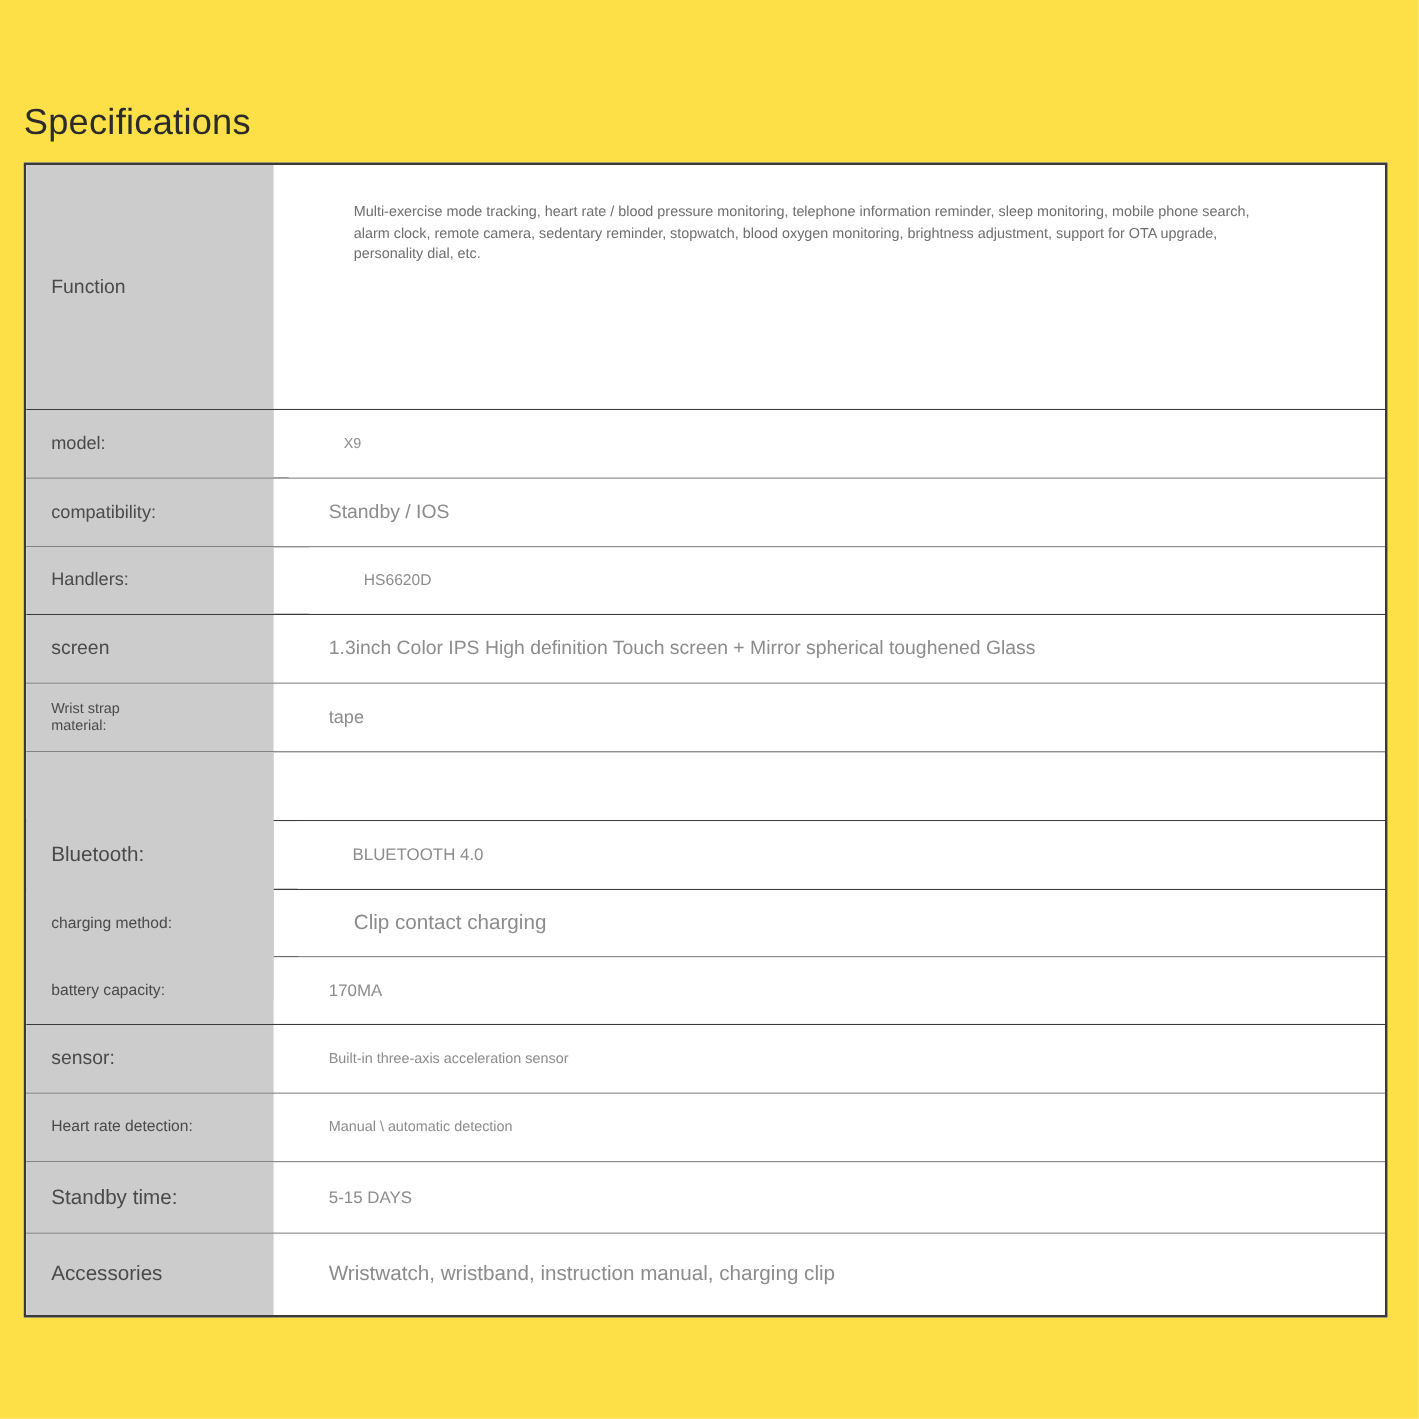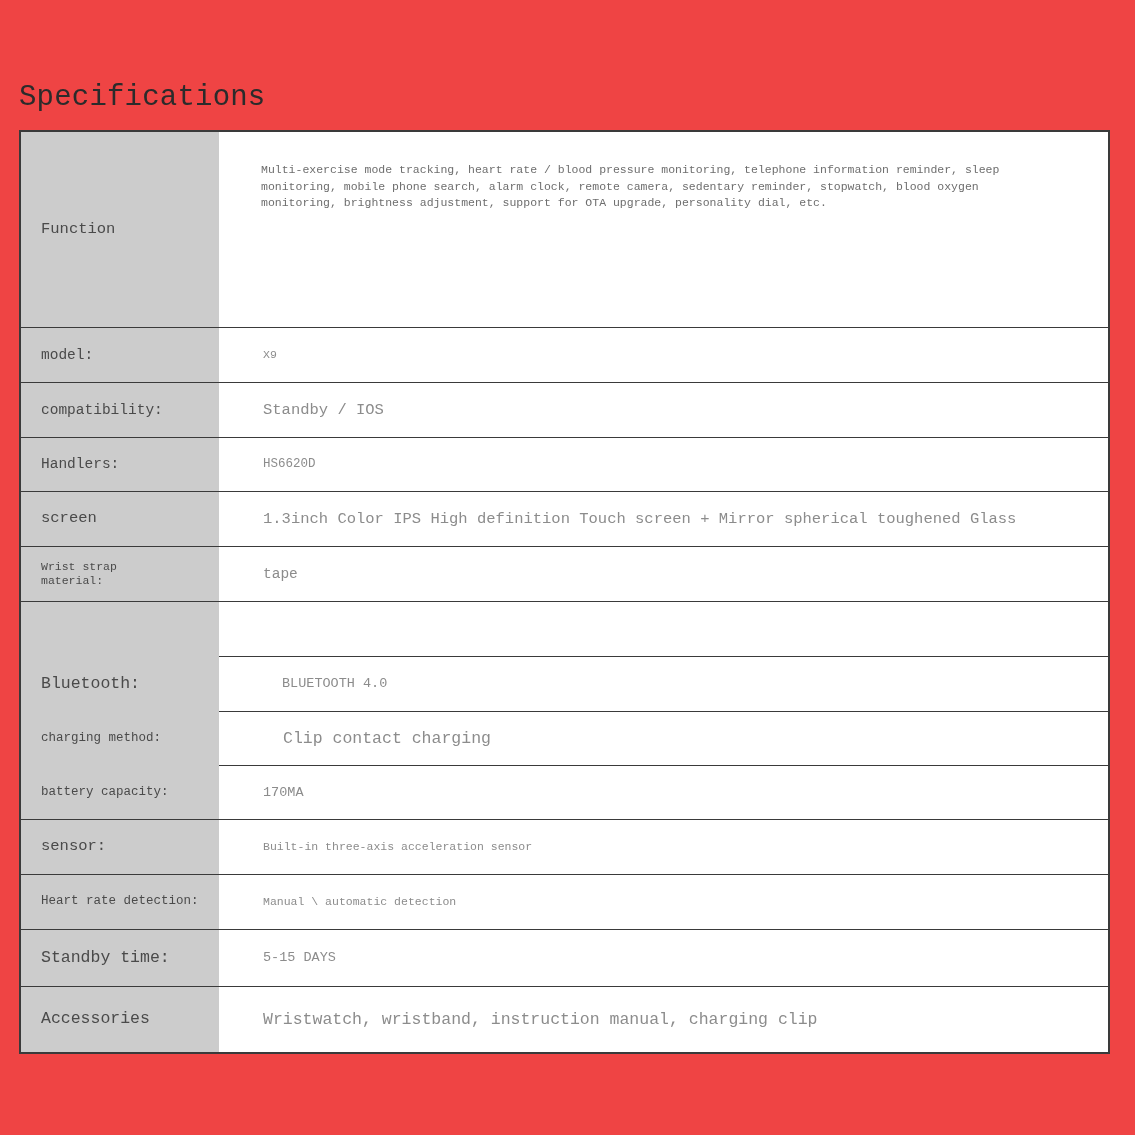--- a/index.html
+++ b/index.html
@@ -11,22 +11,21 @@
     height: 1135px;
     background: #ffffff;
     font-family: "Liberation Sans", sans-serif;
     overflow: hidden;
   }
 
   .page {
     position: relative;
     width: 1135px;
     height: 1135px;
-    background: #ef4444;
-    font-family: Liberation Mono, monospace;
+    background: #fde047;
   }
 
   .page-title {
     position: absolute;
     left: 19px;
     top: 59px;
     font-size: 29px;
     font-weight: 400;
     color: #2b2b2b;
     letter-spacing: 0.2px;
@@ -75,21 +74,21 @@
     padding-left: 44px;
     padding-right: 9px;
     color: #8c8c8c;
     background: #ffffff;
   }
 
   
   .row-function .value-cell {
     align-items: flex-start;
     padding-top: 30px;
-    padding-left: 42px;
+    padding-left: 64px;
     padding-right: 80px;
   }
   .row-function .label-cell {
     align-items: center;
   }
   .row-function .value-text {
     line-height: 1.45;
     color: #6e6e6e;
   }
 
@@ -120,39 +119,39 @@
 
     <div class="spec-row row-function" style="height:196px;">
       <div class="label-cell">
         <span class="label-text fs-15">Function</span>
       </div>
       <div class="value-cell">
         <span class="value-text fs-11">Multi-exercise mode tracking, heart rate / blood pressure monitoring, telephone information reminder, sleep monitoring, mobile phone search, alarm clock, remote camera, sedentary reminder, stopwatch, blood oxygen monitoring, brightness adjustment, support for OTA upgrade, personality dial, etc.</span>
       </div>
     </div>
 
-    <div class="spec-row" style="height:55px;">
+    <div class="spec-row" style="height:55px;gap:12px;">
       <div class="label-cell">
         <span class="label-text fs-14">model:</span>
       </div>
       <div class="value-cell">
         <span class="value-text fs-11">X9</span>
       </div>
     </div>
 
     <div class="spec-row" style="height:55px;">
       <div class="label-cell">
         <span class="label-text fs-14">compatibility:</span>
       </div>
       <div class="value-cell">
         <span class="value-text fs-15">Standby / IOS</span>
       </div>
     </div>
 
-    <div class="spec-row" style="height:54px;">
+    <div class="spec-row" style="height:54px;gap:28px;">
       <div class="label-cell">
         <span class="label-text fs-14">Handlers:</span>
       </div>
       <div class="value-cell">
         <span class="value-text fs-12">HS6620D</span>
       </div>
     </div>
 
     <div class="spec-row" style="height:55px;">
       <div class="label-cell">

